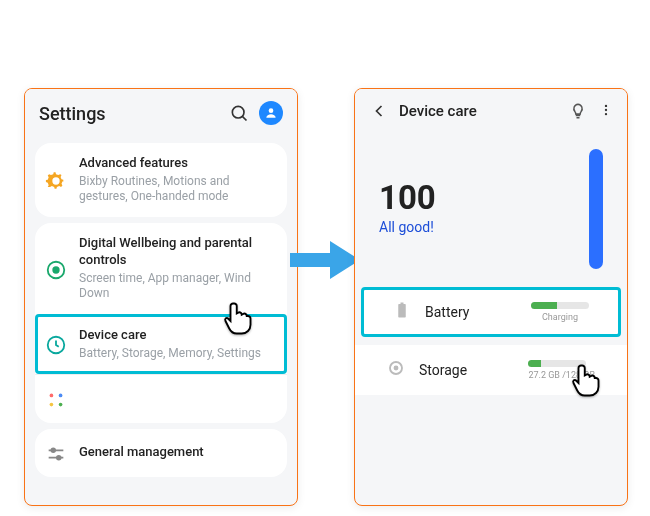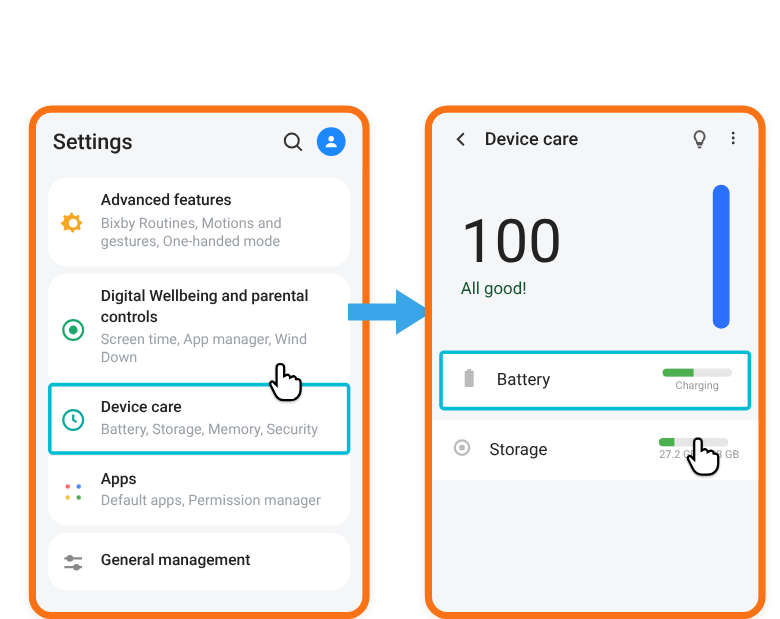--- a/index.html
+++ b/index.html
@@ -1,40 +1,40 @@
 <!DOCTYPE html>
 <html><head>
 <meta charset="utf-8">
 <style>
 body{margin:0;background:#fff;font-family:-apple-system,BlinkMacSystemFont,"Segoe UI",Roboto,sans-serif;width:650px;height:516px;position:relative}
-.phone{position:absolute;background:#f5f6f8;border:6px solid #f97316;border-radius:19px;overflow:hidden;box-shadow:0 2px 8px rgba(0,0,0,.08)}
+.phone{position:absolute;background:#f5f6f8;border:1px solid #f97316;border-radius:8px;overflow:hidden;box-shadow:0 2px 8px rgba(0,0,0,.08)}
 .phone1{left:24px;top:88px;width:272px;height:416px}
 .phone2{left:354px;top:88px;width:272px;height:416px}
 .header{display:flex;align-items:center;padding:12px 14px;background:#f5f6f8}
 .h-title{font-size:18px;font-weight:500;color:#222;flex:1}
 .h-back{width:20px;height:20px;margin-right:10px;color:#333}
 .h-search{width:20px;height:20px;color:#333;margin-right:10px}
 .h-avatar{width:24px;height:24px;border-radius:50%;background:#1e88ff;display:flex;align-items:center;justify-content:center;color:#fff}
 .h-bulb{width:18px;height:18px;margin-right:12px;color:#555}
 .h-more{width:14px;height:18px;color:#333}
 .card{background:#fff;border-radius:16px;margin:6px 10px;padding:0}
 .row{display:flex;align-items:center;padding:12px 10px}
 .row+.row{border-top:1px solid #eee}
 .ic{width:22px;height:22px;flex:0 0 22px;margin-right:12px;margin-top:2px;display:flex;align-items:center;justify-content:center}
 .txt{flex:1}
 .t1{font-size:13px;font-weight:500;color:#222;line-height:1.3}
 .t2{font-size:12px;color:#9aa0a6;margin-top:2px;line-height:1.3}
 .hl{outline:3px solid #00bcd4;outline-offset:-3px;border-radius:4px}
 .arrow{position:absolute;left:290px;top:236px;width:70px;height:48px;color:#3aa5e8}
 .score{padding:10px 24px;display:flex;align-items:center}
 .score-txt{flex:1}
-.score-n{font-size:50px;font-weight:400;color:#222}
-.score-s{font-size:14px;color:#14532d;margin-top:2px}
+.score-n{font-size:33px;font-weight:700;color:#222}
+.score-s{font-size:14px;color:#1d4ed8;margin-top:2px}
 .pill{width:14px;height:120px;background:#2b6fff;border-radius:8px;margin-top:6px}
-.drow{display:flex;align-items:center;padding:14px 16px;background:#fff}
+.drow{display:flex;align-items:center;padding:14px 32px;background:#fff}
 .drow .lbl{flex:1;font-size:14px;color:#222;margin-left:14px}
 .prog{width:58px;height:7px;background:#e6e6e6;border-radius:4px;overflow:hidden}
 .prog>div{height:100%;background:#4caf50}
 .sub{font-size:9px;color:#999;margin-top:3px}
 .hand{position:absolute;width:40px;height:40px}
 .hand svg{filter:drop-shadow(0 1px 1px rgba(0,0,0,.3))}
 .sep{height:8px}
 </style>
 </head>
 <body>
@@ -85,36 +85,32 @@
     </div>
     <div class="row hl">
       <span class="ic">
           <svg viewBox="0 0 24 24" fill="none" stroke="#0aa89e" stroke-width="2">
             <circle cx="12" cy="12" r="9"></circle>
             <path d="M12 7v5l3 2"></path>
           </svg>
         </span>
       <div class="txt">
         <div class="t1">Device care</div>
-        <div class="t2">Battery, Storage, Memory, Security</div>
+        <div class="t2">Battery, Storage, Memory, Settings</div>
       </div>
     </div>
     <div class="row">
       <span class="ic">
           <svg viewBox="0 0 24 24" fill="#ff6b6b">
             <circle cx="7" cy="7" r="2"></circle>
             <circle cx="17" cy="7" r="2" fill="#4c8bf5"></circle>
             <circle cx="7" cy="17" r="2" fill="#f5c542"></circle>
             <circle cx="17" cy="17" r="2" fill="#4caf50"></circle>
           </svg>
         </span>
-      <div class="txt">
-        <div class="t1">Apps</div>
-        <div class="t2">Default apps, Permission manager</div>
-      </div>
     </div>
   </div>
 
   <div class="card">
     <div class="row">
       <span class="ic">
           <svg viewBox="0 0 24 24" fill="none" stroke="#888" stroke-width="2">
             <line x1="4" y1="8" x2="20" y2="8"></line>
             <line x1="4" y1="16" x2="20" y2="16"></line>
             <circle cx="9" cy="8" r="2" fill="#888"></circle>

